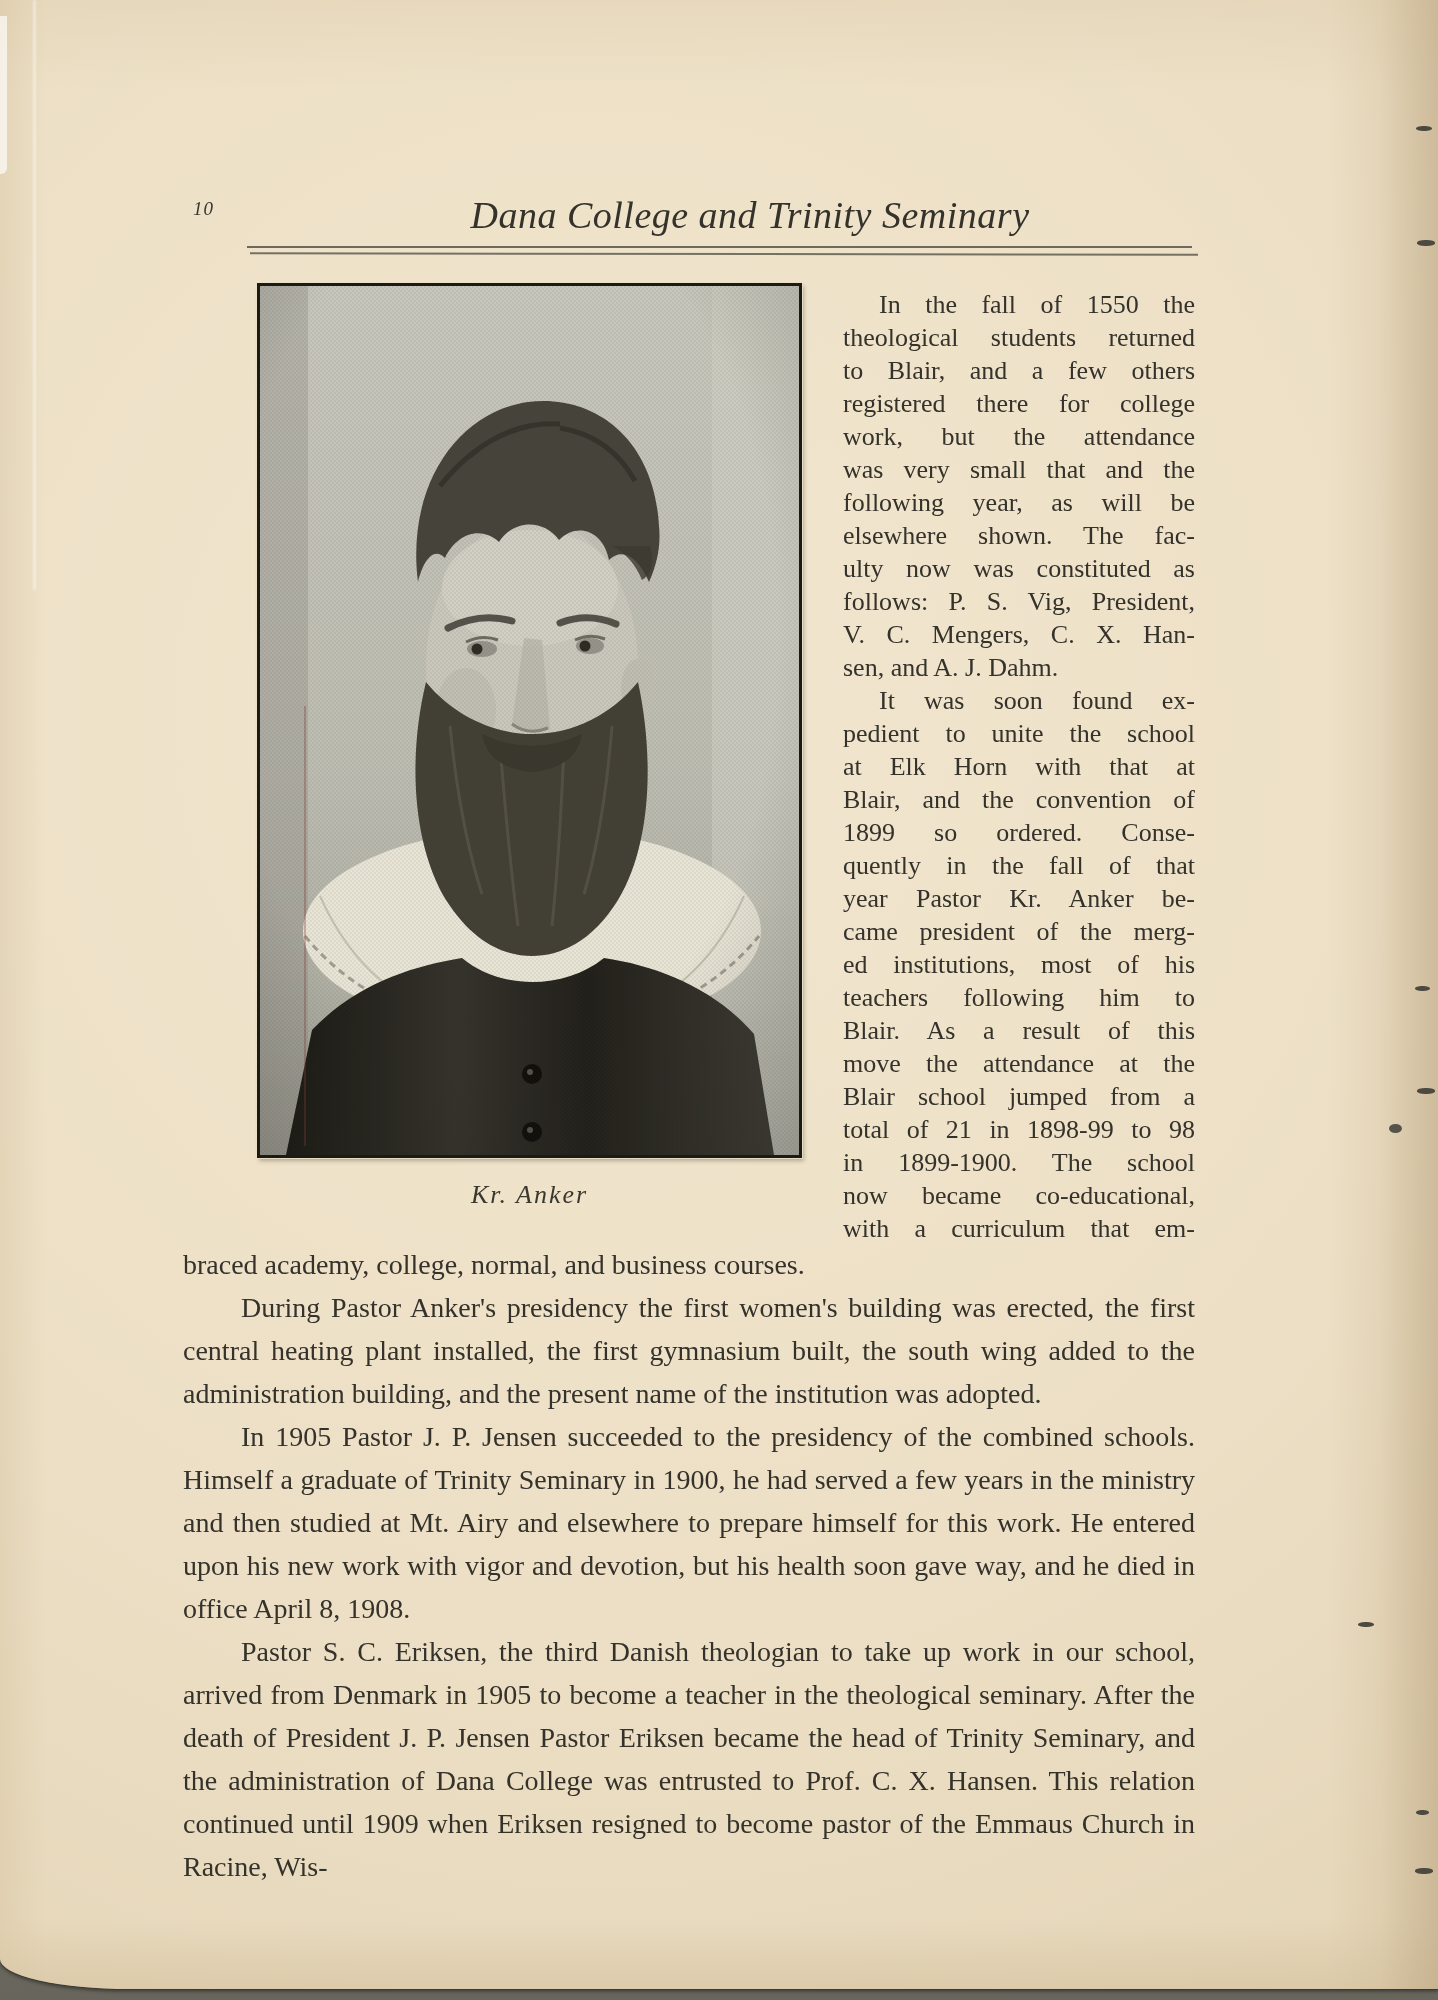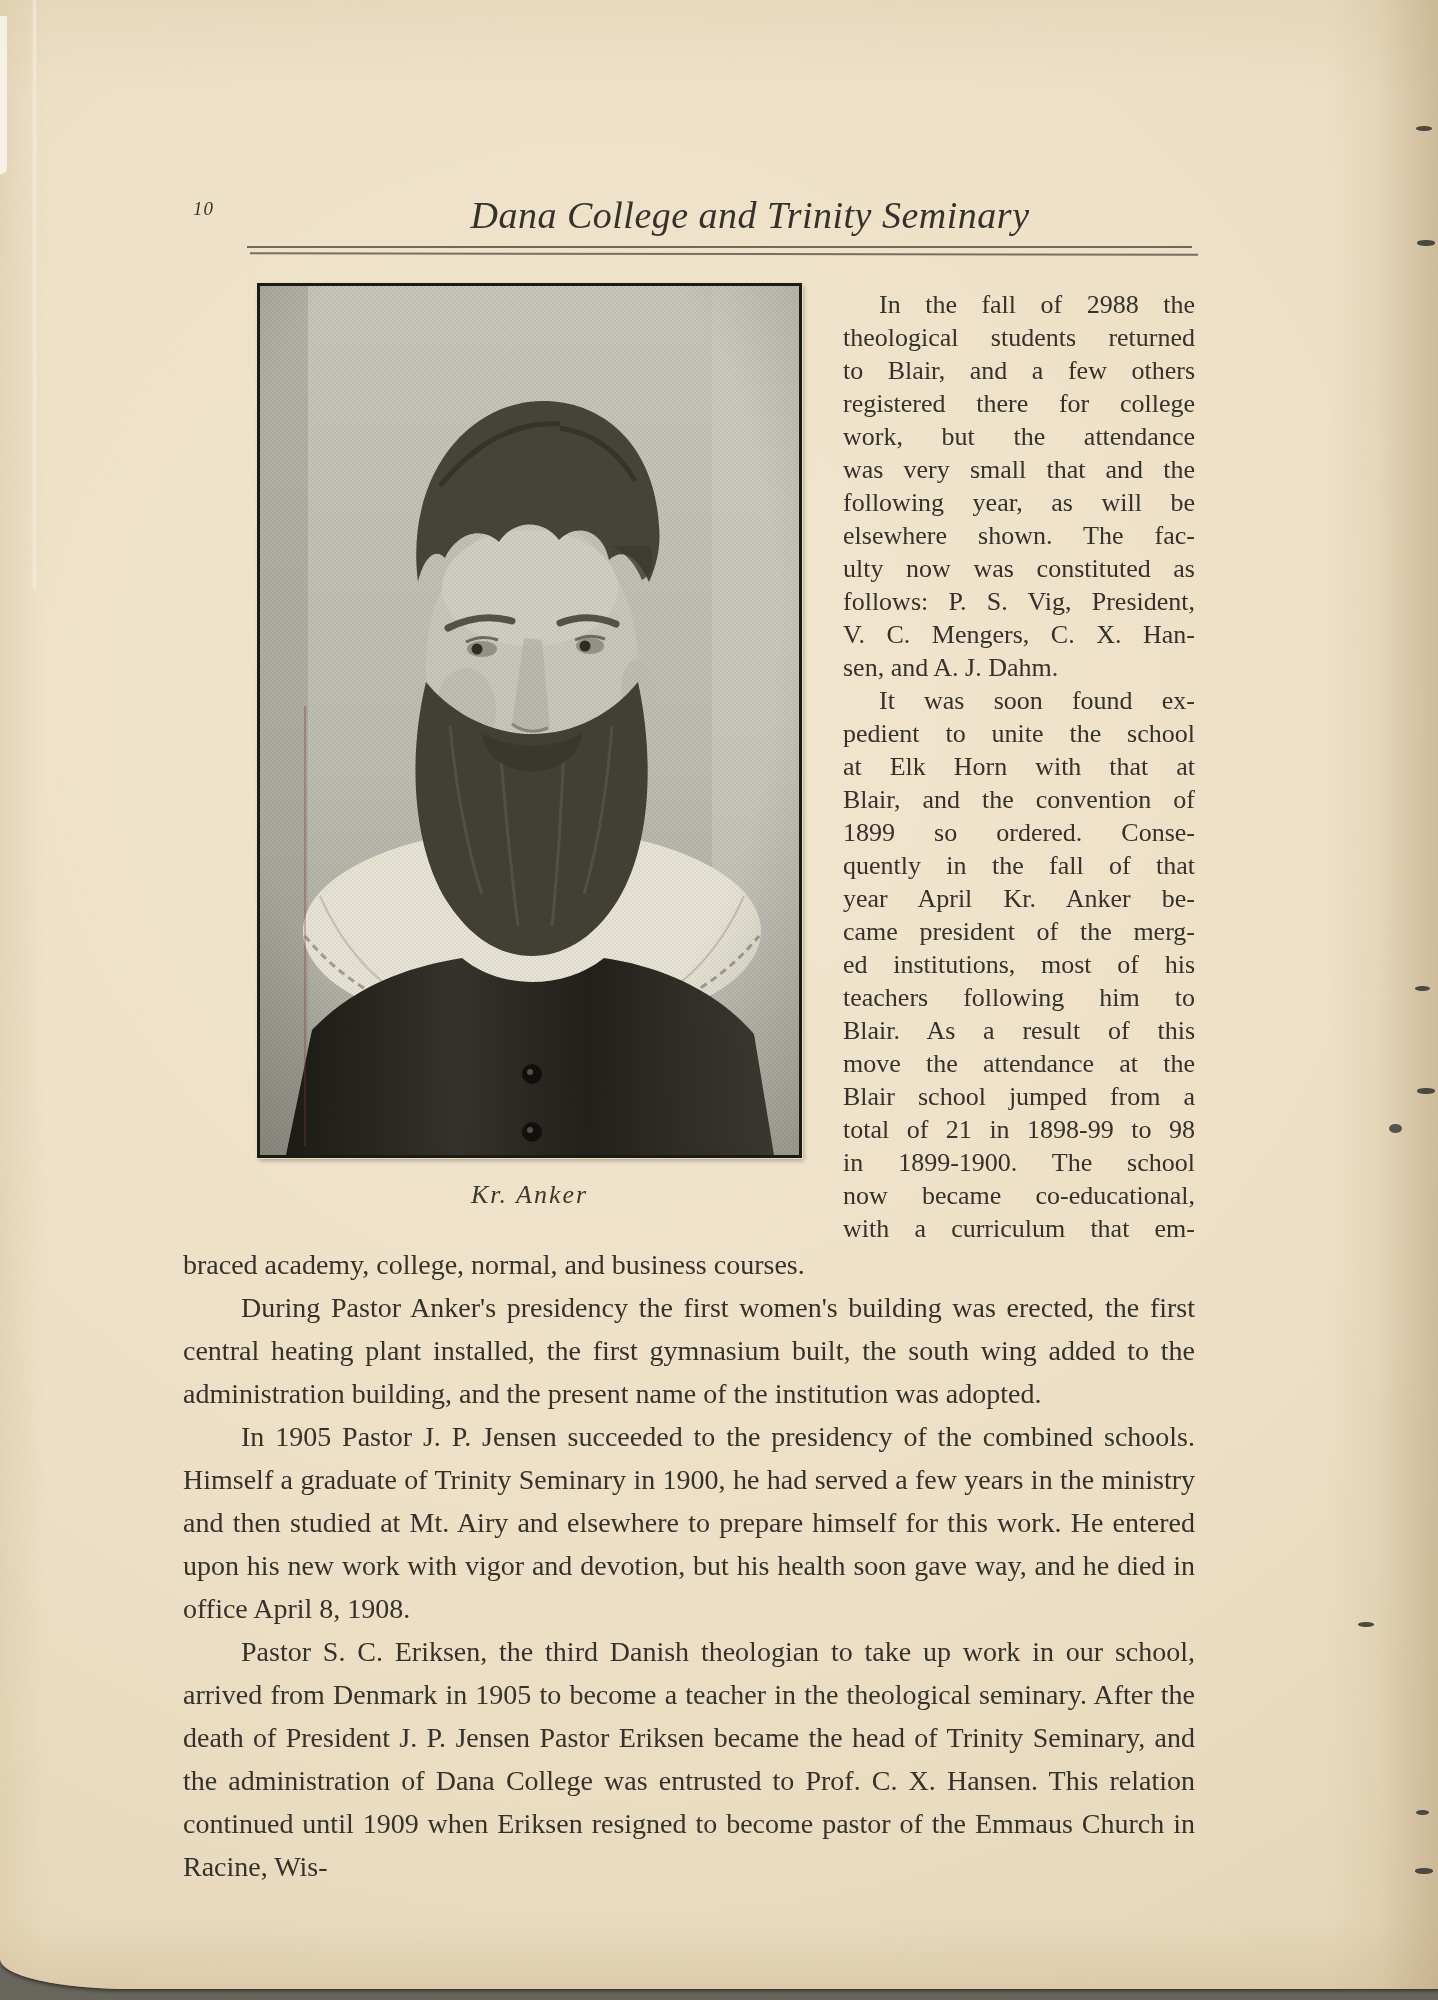--- a/index.html
+++ b/index.html
@@ -140,39 +140,39 @@
         <circle cx="270" cy="844" r="3" fill="#55524a"></circle>
 
         <rect x="44" y="420" width="2" height="440" fill="#8a4238" opacity="0.35"></rect>
         <rect width="539" height="869" fill="url(#ht)"></rect>
         <rect width="539" height="869" fill="url(#vign)"></rect>
       </svg>
     </div>
     <div class="caption">Kr. Anker</div>
 
     <div class="right-col" id="right-col">
-        <div class="rc-line indent">In the fall of 2988 the</div>
+        <div class="rc-line indent">In the fall of 1550 the</div>
         <div class="rc-line">theological students returned</div>
         <div class="rc-line">to Blair, and a few others</div>
         <div class="rc-line">registered there for college</div>
         <div class="rc-line">work, but the attendance</div>
         <div class="rc-line">was very small that and the</div>
         <div class="rc-line">following year, as will be</div>
         <div class="rc-line">elsewhere shown.  The fac-</div>
         <div class="rc-line">ulty now was constituted as</div>
         <div class="rc-line">follows: P. S. Vig, President,</div>
         <div class="rc-line">V. C. Mengers, C. X. Han-</div>
         <div class="rc-line flush">sen, and A. J. Dahm.</div>
         <div class="rc-line indent">It was soon found ex-</div>
         <div class="rc-line">pedient to unite the school</div>
         <div class="rc-line">at Elk Horn with that at</div>
         <div class="rc-line">Blair, and the convention of</div>
         <div class="rc-line">1899 so ordered.  Conse-</div>
         <div class="rc-line">quently in the fall of that</div>
-        <div class="rc-line">year April Kr. Anker be-</div>
+        <div class="rc-line">year Pastor Kr. Anker be-</div>
         <div class="rc-line">came president of the merg-</div>
         <div class="rc-line">ed institutions, most of his</div>
         <div class="rc-line">teachers following him to</div>
         <div class="rc-line">Blair.  As a result of this</div>
         <div class="rc-line">move the attendance at the</div>
         <div class="rc-line">Blair school jumped from a</div>
         <div class="rc-line">total of 21 in 1898-99 to 98</div>
         <div class="rc-line">in 1899-1900.  The school</div>
         <div class="rc-line">now became co-educational,</div>
         <div class="rc-line">with a curriculum that em-</div>

